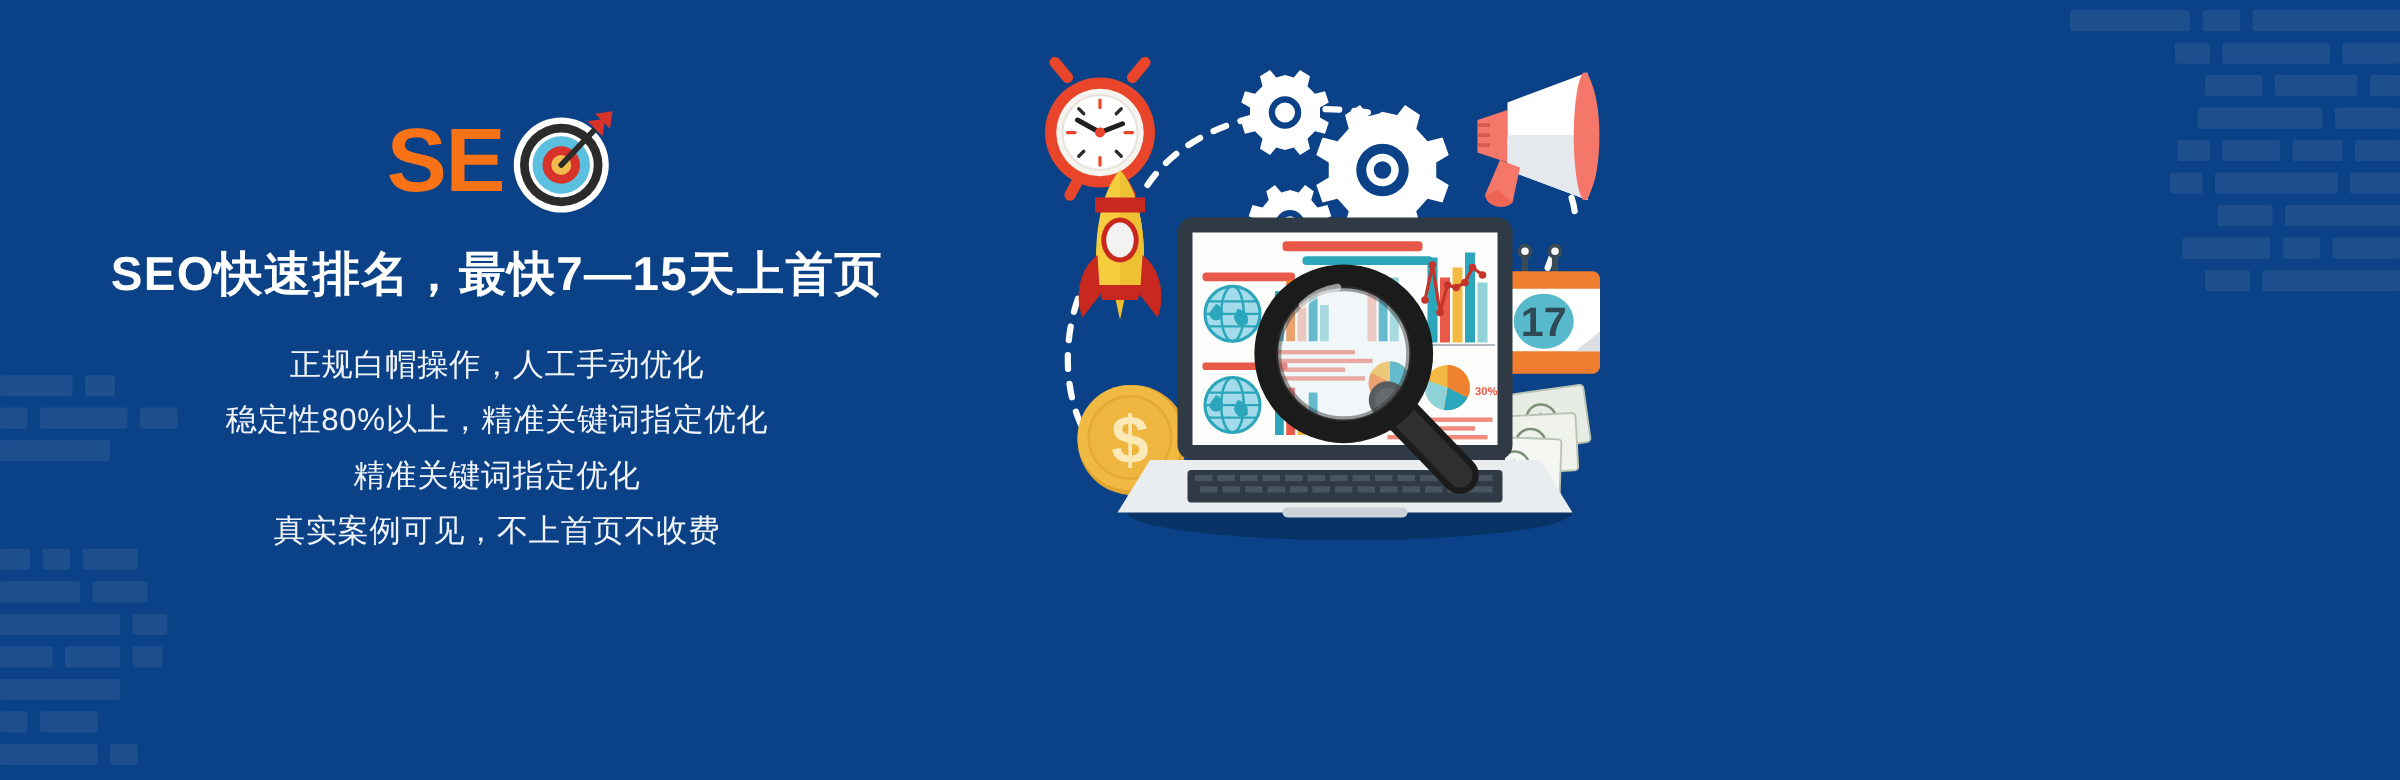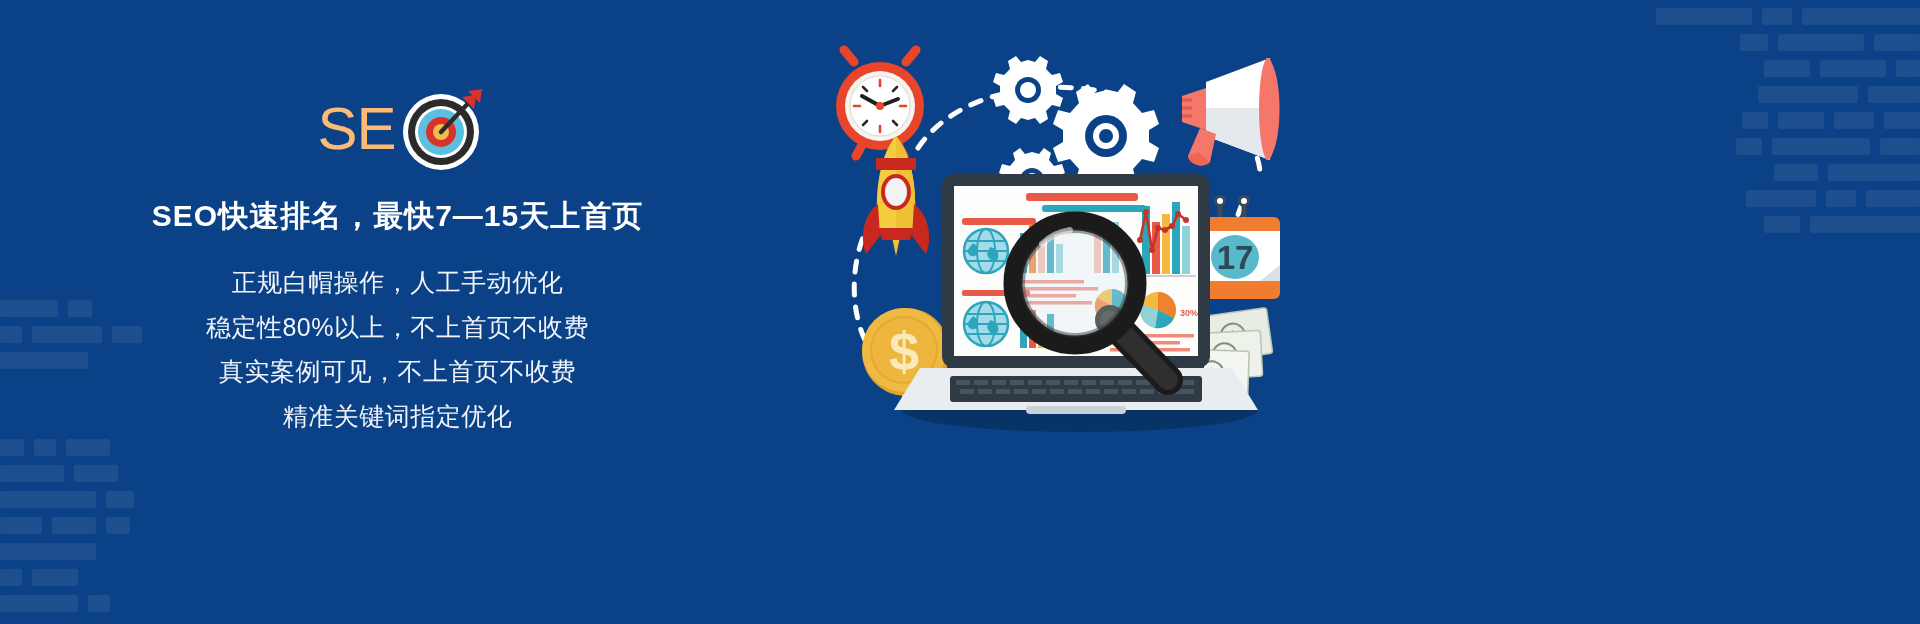--- a/index.html
+++ b/index.html
@@ -14,26 +14,26 @@
   .codeblock .bar{background:rgba(255,255,255,.075);border-radius:2px;height:17px;}
   #code-top-right{top:8px;right:0;align-items:flex-end;}
   #code-top-right .crow{justify-content:flex-end;}
   #code-bottom-left{bottom:12px;left:0;align-items:flex-start;}
   #code-mid-left{top:300px;left:0;align-items:flex-start;}
 
   
   #text-col{position:absolute;left:0;top:86px;width:795px;text-align:center;color:#fff;}
   #logo-row{display:flex;align-items:center;justify-content:center;height:86px;margin-left:8px;}
   #logo-letters{
-    font-size:60px;font-weight:normal;letter-spacing:-1px;line-height:86px;
-    color:#fdba74;font-family:"Liberation Sans",sans-serif;
+    font-size:72px;font-weight:bold;letter-spacing:-1px;line-height:86px;
+    color:#f97316;font-family:"Liberation Sans",sans-serif;
   }
   #target-wrap{position:relative;width:88px;height:88px;margin-left:2px;}
   #headline{
-    margin-top:26px;font-size:30px;font-weight:bold;letter-spacing:1px;
+    margin-top:26px;font-size:38px;font-weight:bold;letter-spacing:1px;
     color:#ffffff;line-height:1.2;
   }
   #subtext{margin-top:26px;font-size:25px;line-height:1.78;color:#f0f4fa;font-weight:normal;}
   #subtext div{letter-spacing:.5px;}
 
   
   #illus{position:absolute;left:810px;top:28px;width:560px;height:560px;}
 </style>
 </head>
 <body>
@@ -149,23 +149,23 @@
           <path d="M70 6 L84 4 L82 18 Z" fill="#d8332a"></path>
           <path d="M64 12 L78 10 L76 24 Z" fill="#d8332a"></path>
         </svg>
       </span>
     </div>
 
     <div id="headline">SEO快速排名，最快7—15天上首页</div>
 
     <div id="subtext">
       <div>正规白帽操作，人工手动优化</div>
-      <div>稳定性80%以上，不上首页不收费</div>
+      <div>稳定性80%以上，精准关键词指定优化</div>
+      <div>精准关键词指定优化</div>
       <div>真实案例可见，不上首页不收费</div>
-      <div>精准关键词指定优化</div>
     </div>
   </div>
 
   <div id="illus">
     <svg width="560" height="560" viewBox="0 0 560 560">
 
       <g stroke="#ffffff" stroke-width="5" fill="none" stroke-linecap="round" stroke-dasharray="11 12">
         <path d="M108 120 C 150 58, 250 48, 320 70"></path>
         <path d="M375 80 C 430 92, 452 120, 450 152"></path>
         <path d="M432 176 C 420 208, 412 228, 410 250"></path>

